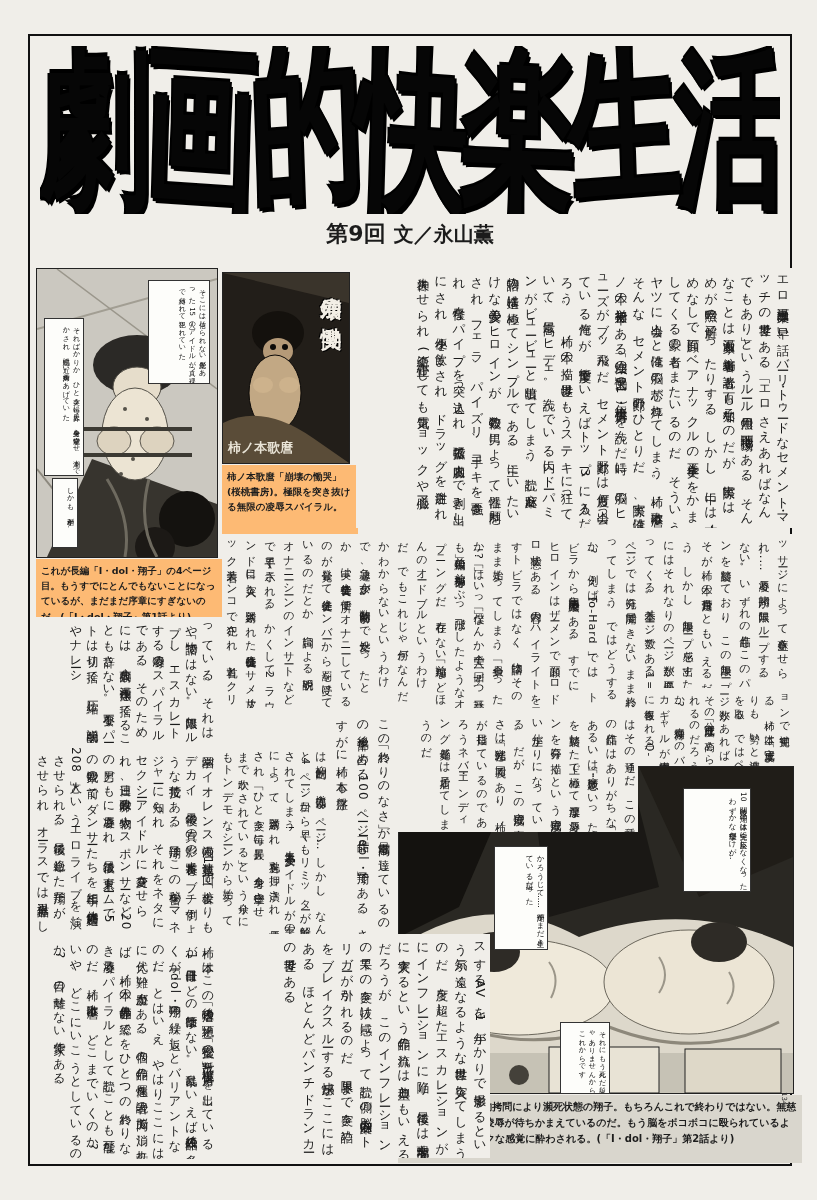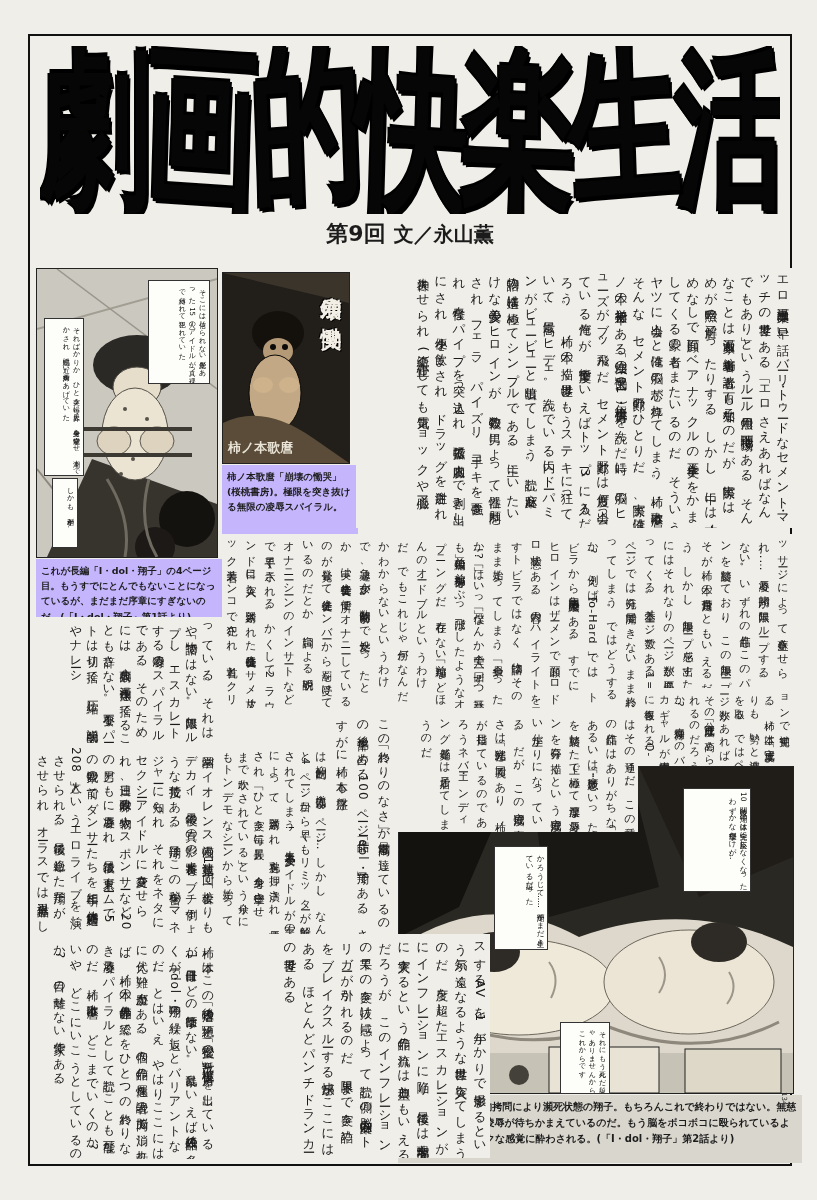--- a/index.html
+++ b/index.html
@@ -46,21 +46,21 @@
   .img svg{display:block;}
 
   .bubble{position:absolute;background:#fdfdfa;border:1px solid #333;z-index:2;
           writing-mode:vertical-rl;text-orientation:mixed;font-size:7px;line-height:1.45;
           padding:3px 2px;overflow:hidden;color:#111;}
   #cover-title{position:absolute;right:4px;top:8px;writing-mode:vertical-rl;font-size:21px;
           font-weight:bold;color:#f3efe6;text-shadow:1px 1px 0 #000,-1px -1px 0 #000;letter-spacing:2px;}
   #cover-author{position:absolute;left:5px;bottom:6px;font-size:13px;color:#e8e3d6;font-weight:bold;}
 
   
-  .cap{position:absolute;z-index:3;font-weight:bold;color:#1d1d1d;background:#c4b5fd;
+  .cap{position:absolute;z-index:3;font-weight:bold;color:#1d1d1d;background:#fdba74;
        font-size:9.5px;line-height:1.6;padding:4px 5px;overflow:hidden;}
   #cap1{left:36px;top:559px;width:180px;height:50px;}
   #cap2{left:222px;top:465px;width:126px;height:62px;}
   #cap3{left:398px;top:1095px;width:394px;height:60px;background:#d9d6cd;font-size:10px;}
 
   #pagenum{position:absolute;left:780px;top:1092px;z-index:4;font-size:7px;color:#333;
            writing-mode:vertical-rl;}
 </style>
 </head>
 <body>

